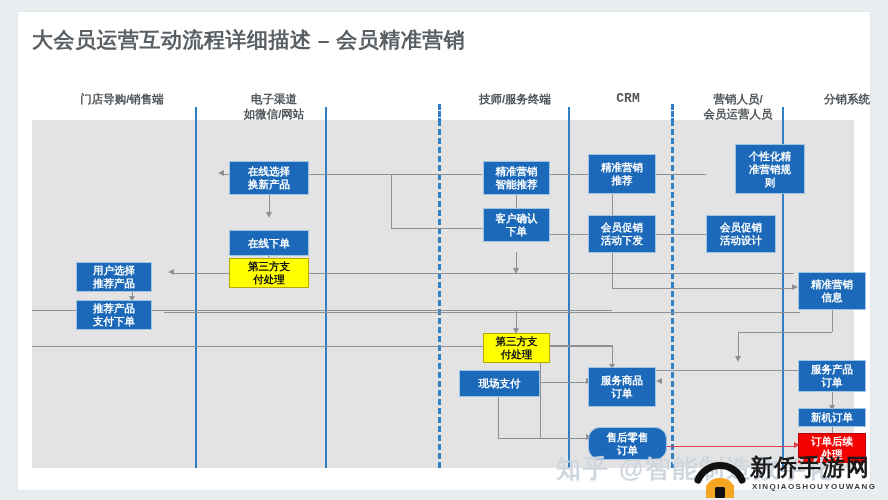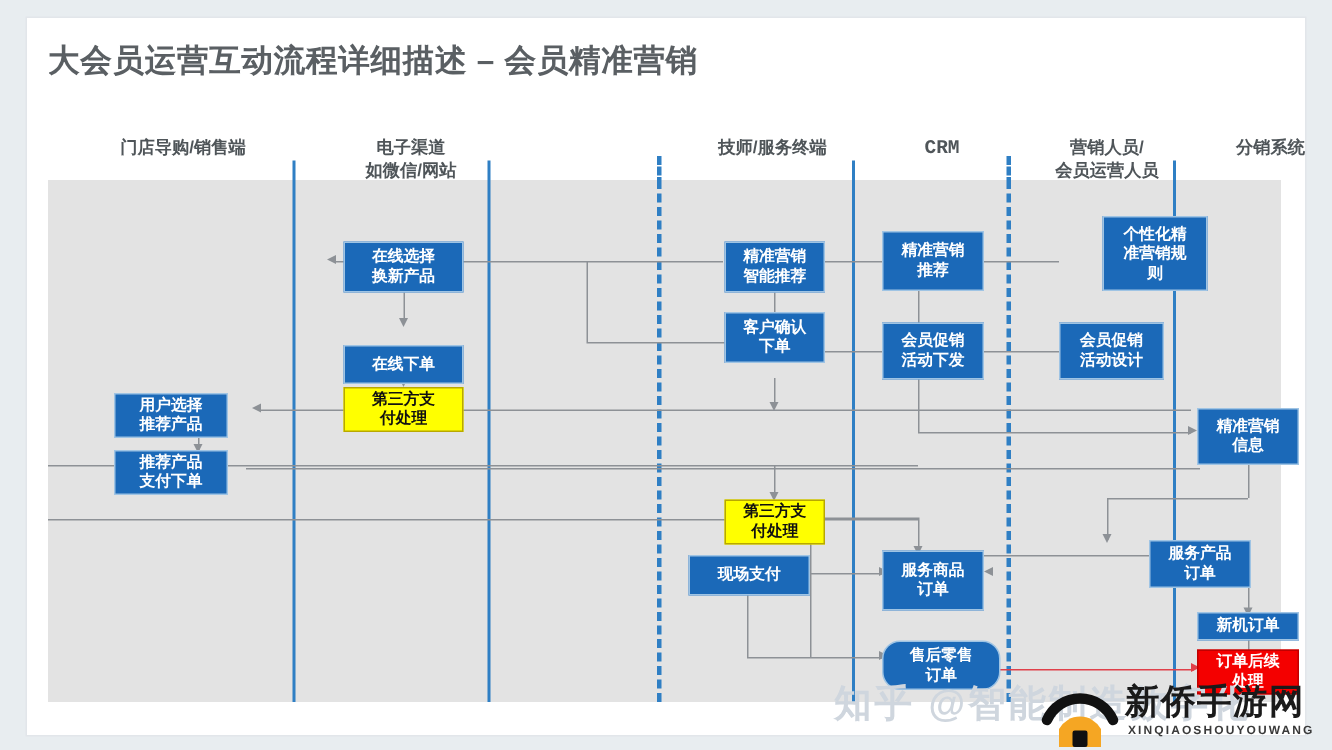--- a/index.html
+++ b/index.html
@@ -262,21 +262,21 @@
     <div class="node" style="left:674px;top:24px;width:70px;height:50px;margin-left:29px;">
       <span>个性化精<br>准营销规<br>则</span>
     </div>
     <div class="node" style="left:674px;top:95px;width:70px;height:38px;">
       <span>会员促销<br>活动设计</span>
     </div>
 
     <div class="node" style="left:766px;top:152px;width:68px;height:38px;">
       <span>精准营销<br>信息</span>
     </div>
-    <div class="node" style="left:734px;top:240px;width:68px;height:32px;">
+    <div class="node" style="left:766px;top:240px;width:68px;height:32px;">
       <span>服务产品<br>订单</span>
     </div>
     <div class="node" style="left:766px;top:288px;width:68px;height:19px;">
       <span>新机订单</span>
     </div>
     <div class="node red" style="left:766px;top:313px;width:68px;height:30px;">
       <span>订单后续<br>处理</span>
     </div>
 
   </div>

